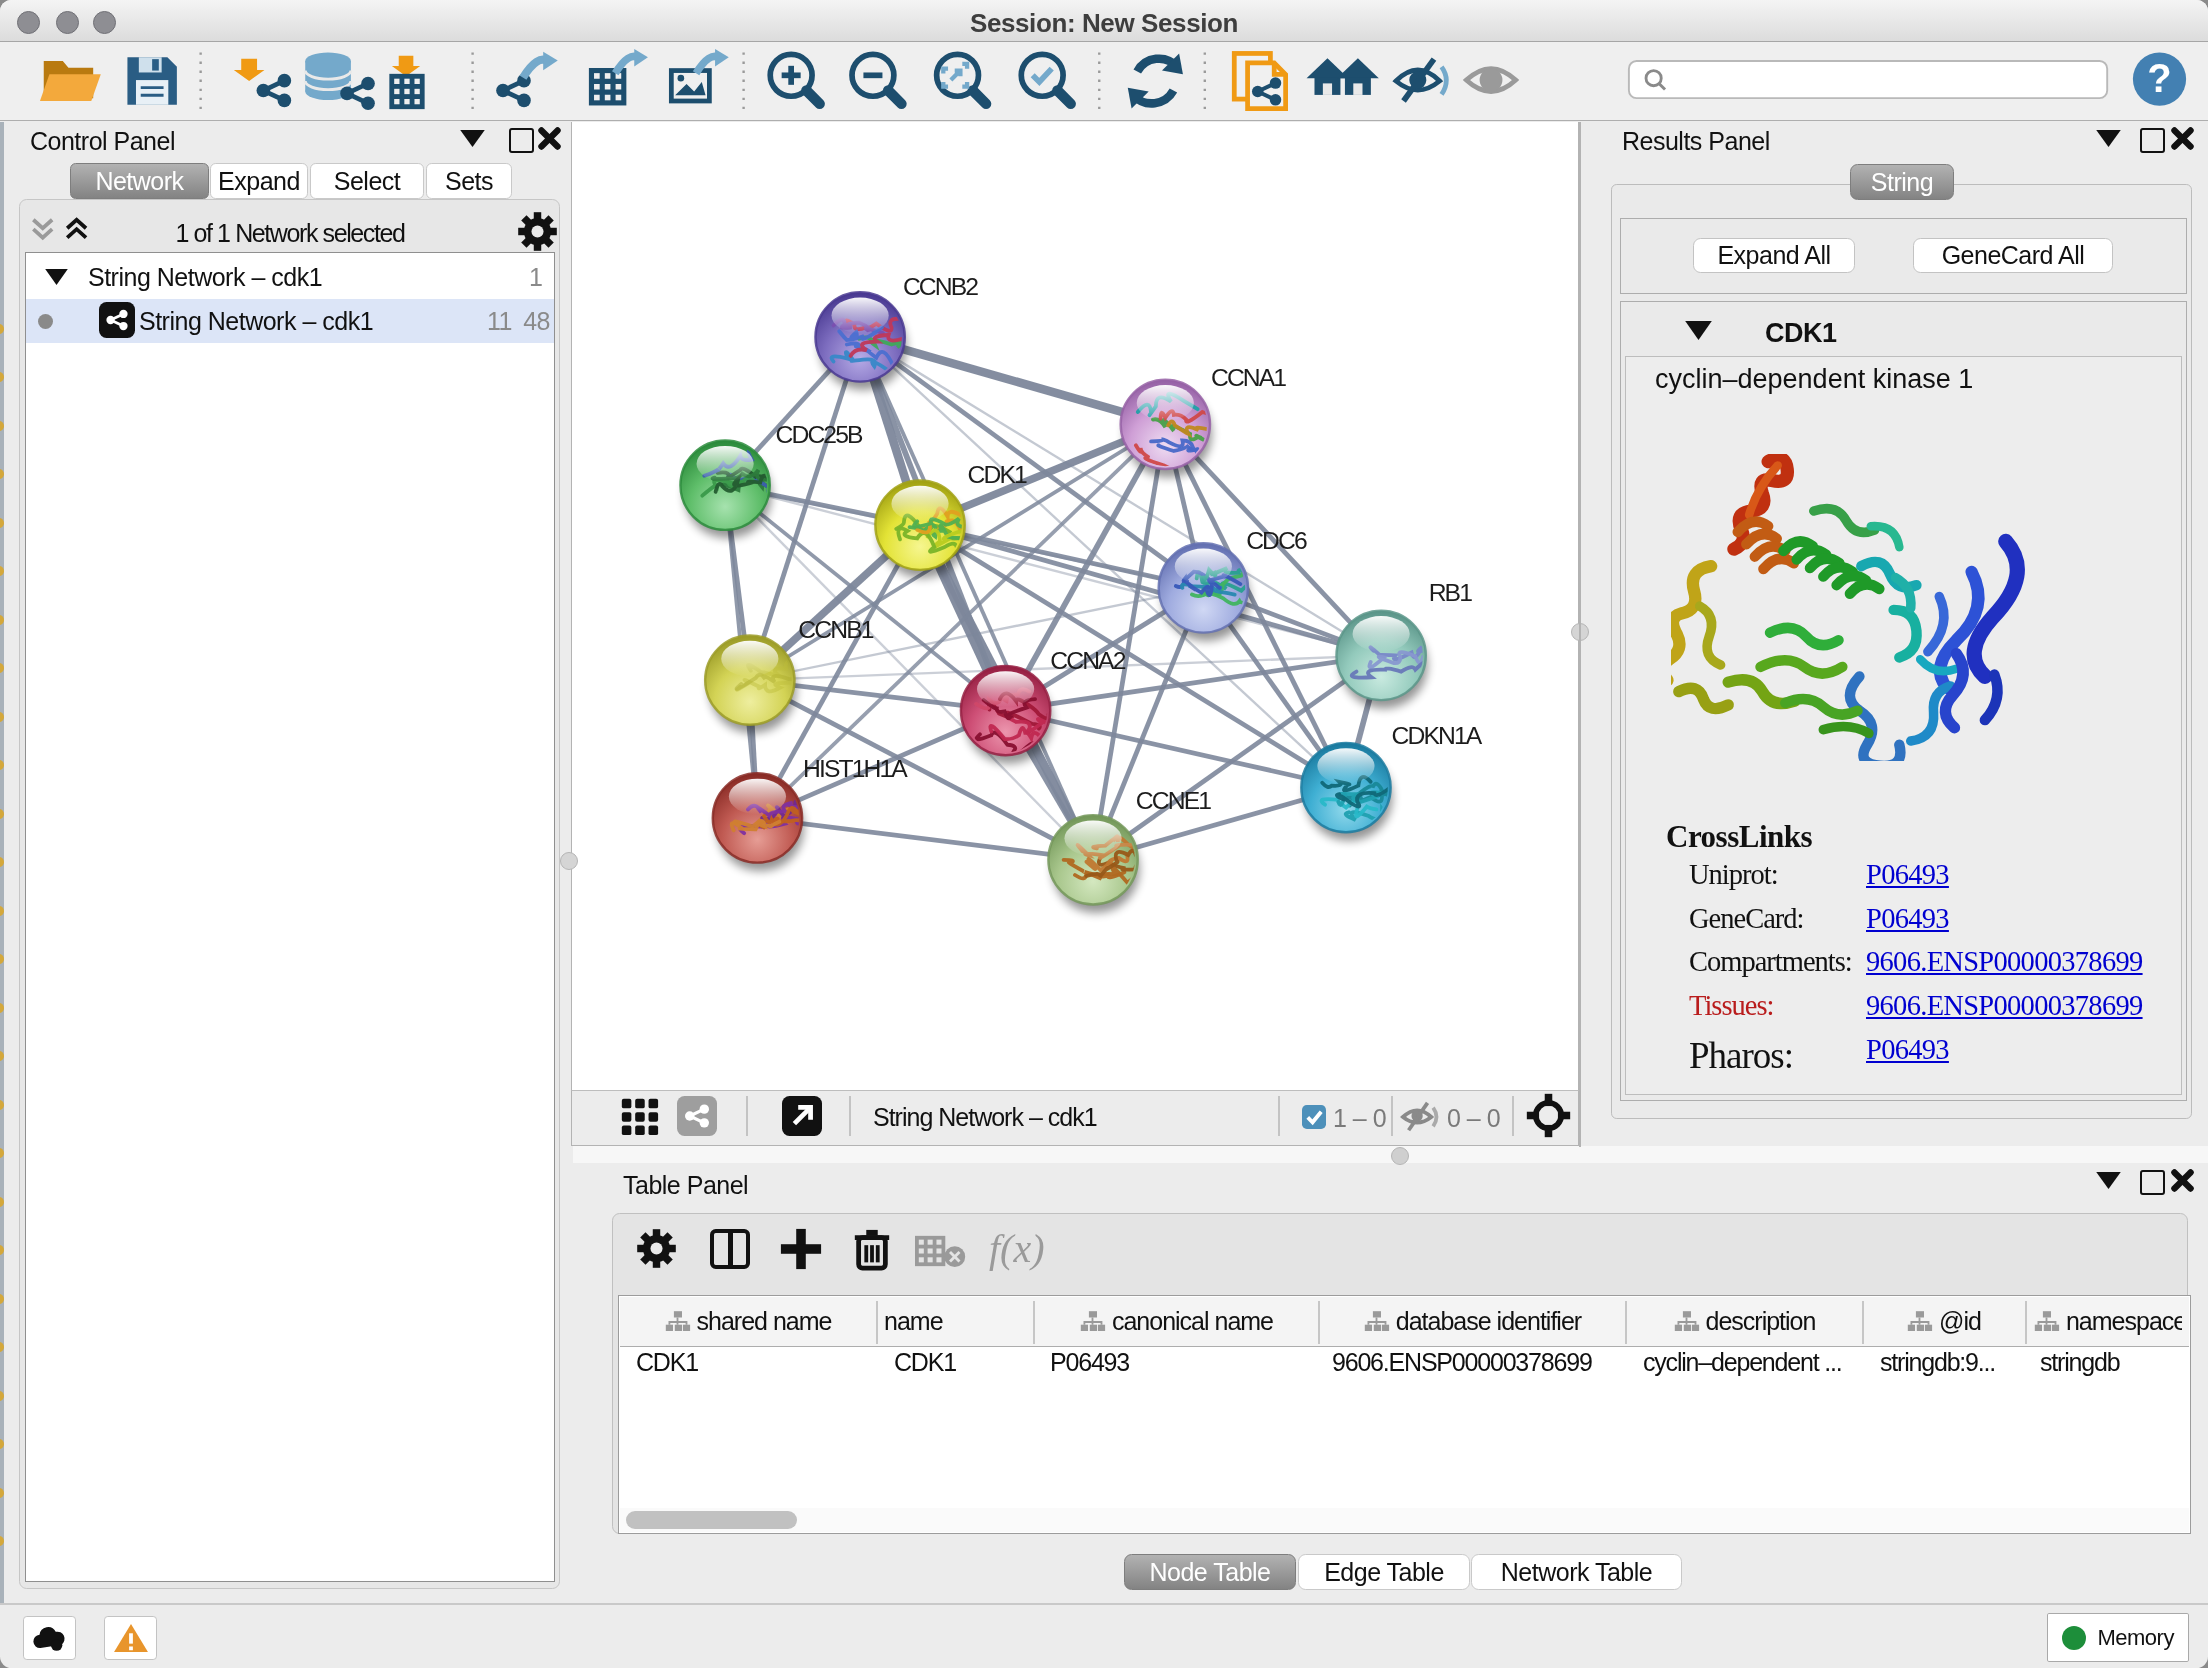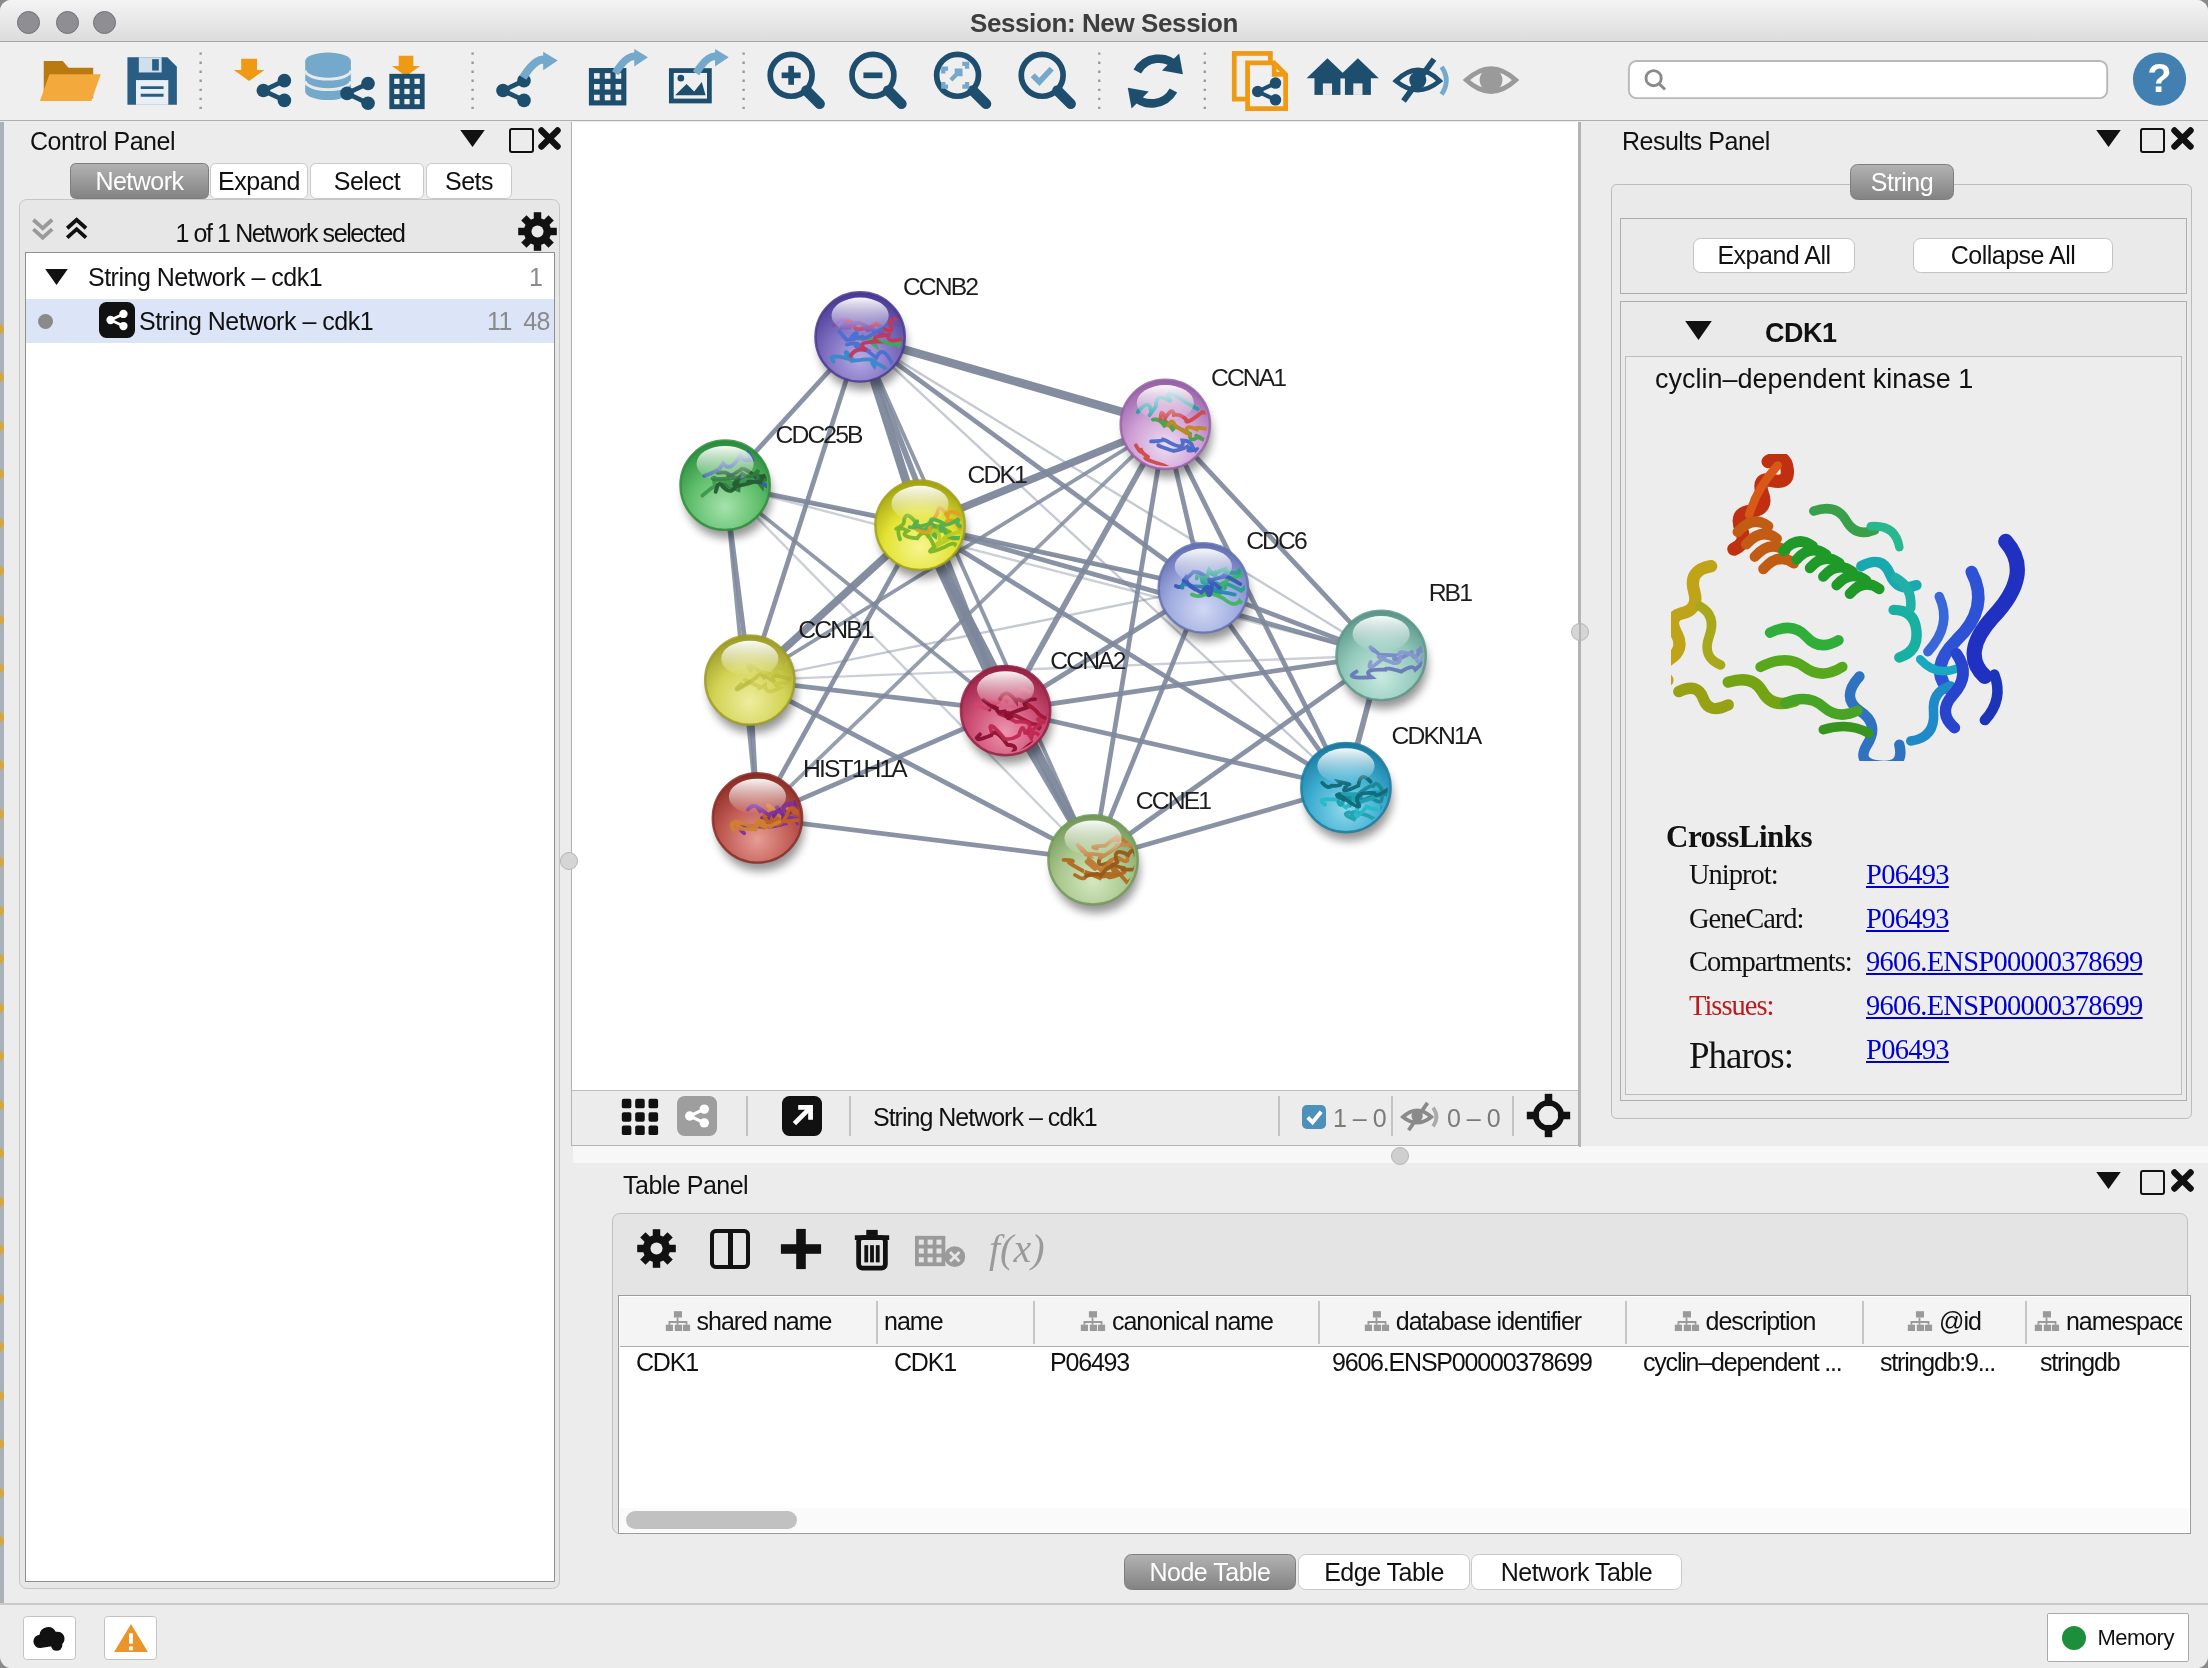--- a/index.html
+++ b/index.html
@@ -606,21 +606,21 @@
 <svg width="23" height="23" style="position:absolute;left:2171px;top:127px" viewBox="0 0 24 24">
       <g stroke="#111" stroke-width="6.6" stroke-linecap="round">
         <line x1="3.5999999999999996" y1="3.5999999999999996" x2="20.4" y2="20.4"></line>
         <line x1="20.4" y1="3.5999999999999996" x2="3.5999999999999996" y2="20.4"></line>
       </g>
     </svg>
 <div style="position:absolute;left:1611px;top:184px;width:581px;height:935px;background:#eaeaea;border:1.9px solid #bcbcbc;border-radius:5.7px;box-sizing:border-box"></div>
 <div class="tab sel" style="left:1850px;top:164px;width:104px;border-radius:7.6px">String</div>
 <div style="position:absolute;left:1620px;top:218px;width:567px;height:76px;border:1.9px solid #adadad;box-sizing:border-box"></div>
 <div class="btn" style="left:1693px;top:238px;width:162px;height:35px">Expand All</div>
-<div class="btn" style="left:1913px;top:238px;width:200px;height:35px">Collapse All</div>
+<div class="btn" style="left:1913px;top:238px;width:200px;height:35px">GeneCard All</div>
 <div style="position:absolute;left:1620px;top:301px;width:567px;height:800px;border:1.9px solid #adadad;box-sizing:border-box"></div>
 <svg width="27" height="19" style="position:absolute;left:1685px;top:321px" viewBox="0 0 28 20">
       <path d="M 0,0 L 28,0 L 14,20 Z" fill="#111"></path>
     </svg>
 <div class="t" style="left:1765px;top:318px;font-size:27px;font-weight:bold">CDK1</div>
 <div style="position:absolute;left:1625px;top:356px;width:557px;height:739px;background:#ededed;border:1px solid #bdbdbd;box-sizing:border-box"></div>
 <div class="t" style="left:1655px;top:364px;font-size:27px;letter-spacing:0px">cyclin–dependent kinase 1</div>
 <svg width="354" height="307" viewBox="0 0 372 323" style="position:absolute;left:1671px;top:454px">
       <g fill="none" stroke-linecap="round">
         <path d="M 102,8 q 18,-10 20,8 q 2,16 -16,12 q -16,-4 -10,14 q 6,16 -12,18 q -18,2 -10,20 q 6,14 -8,20" stroke="#c03010" stroke-width="14"></path>

